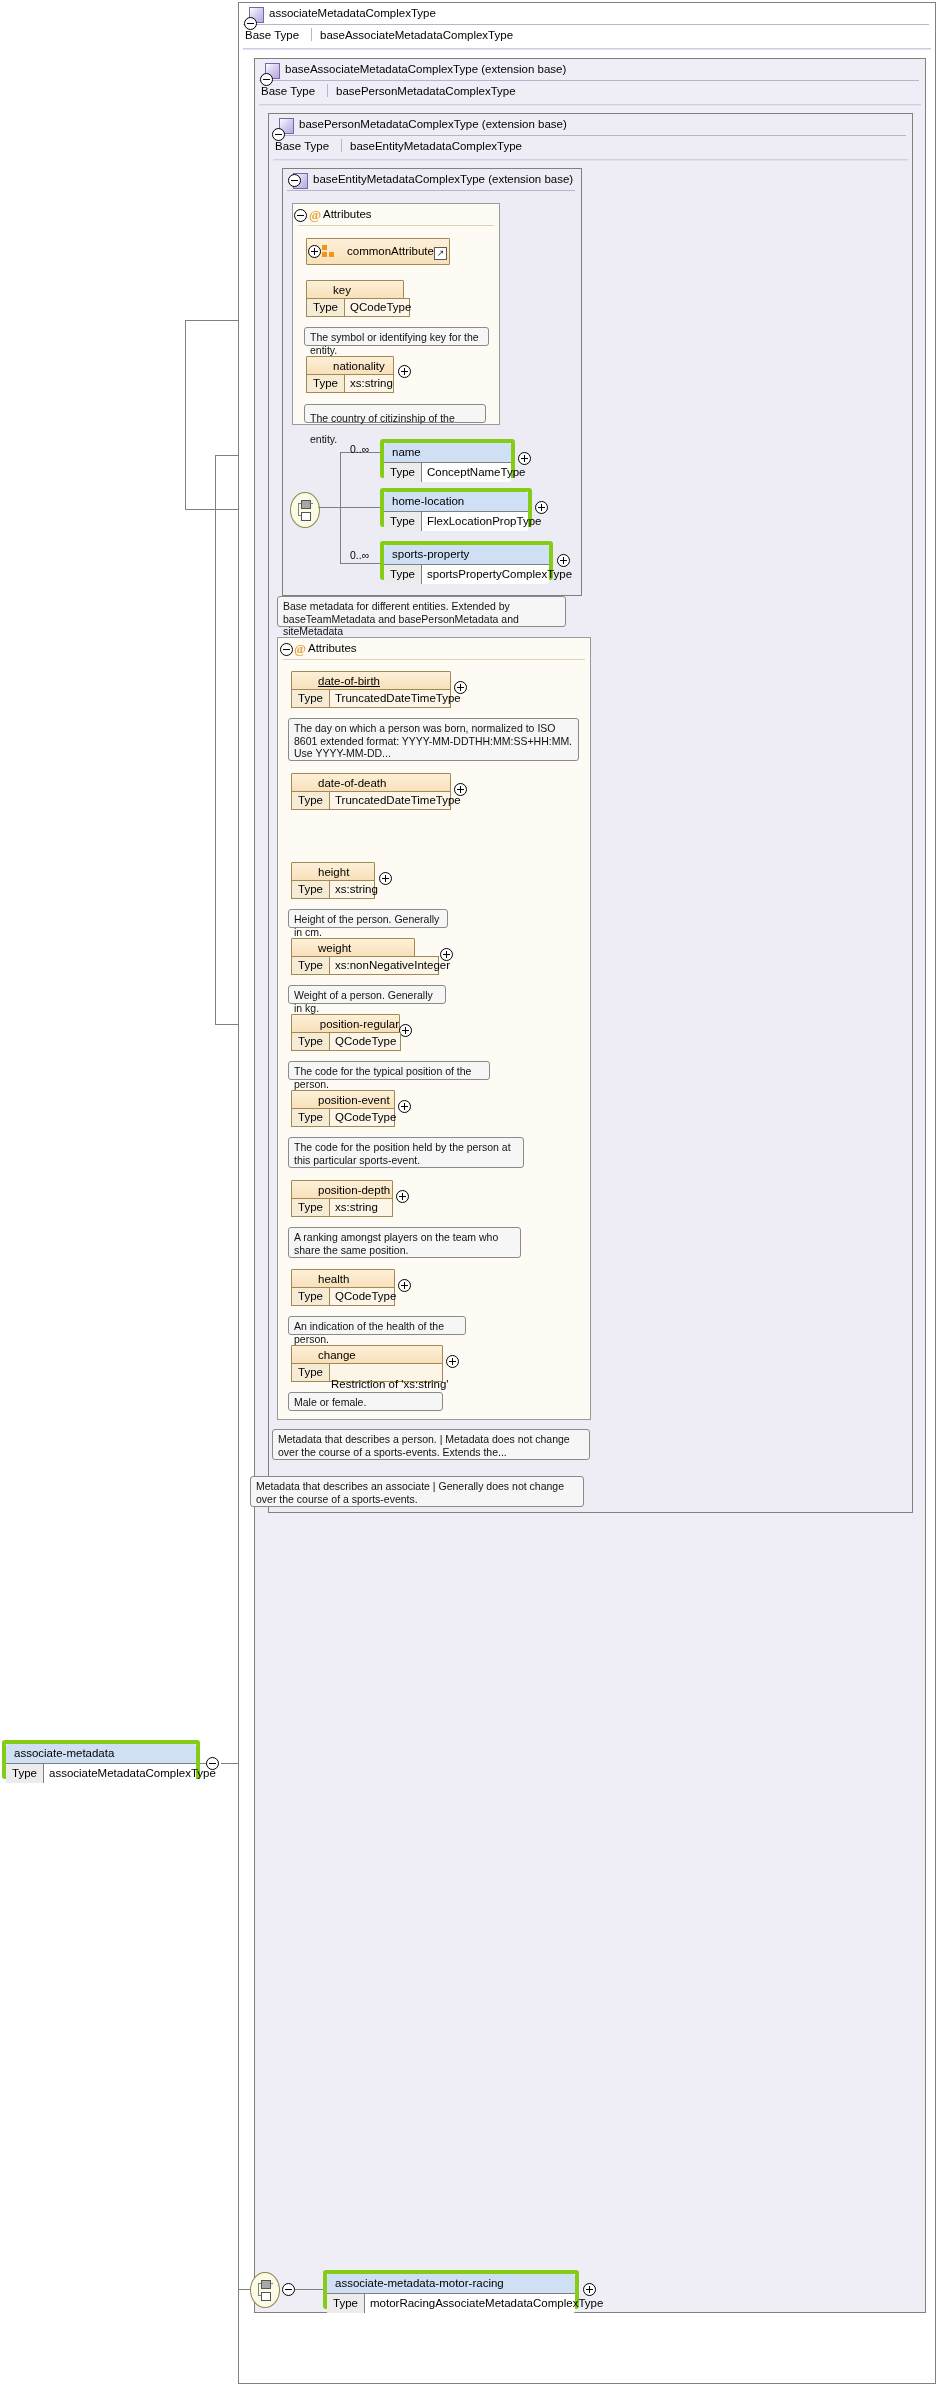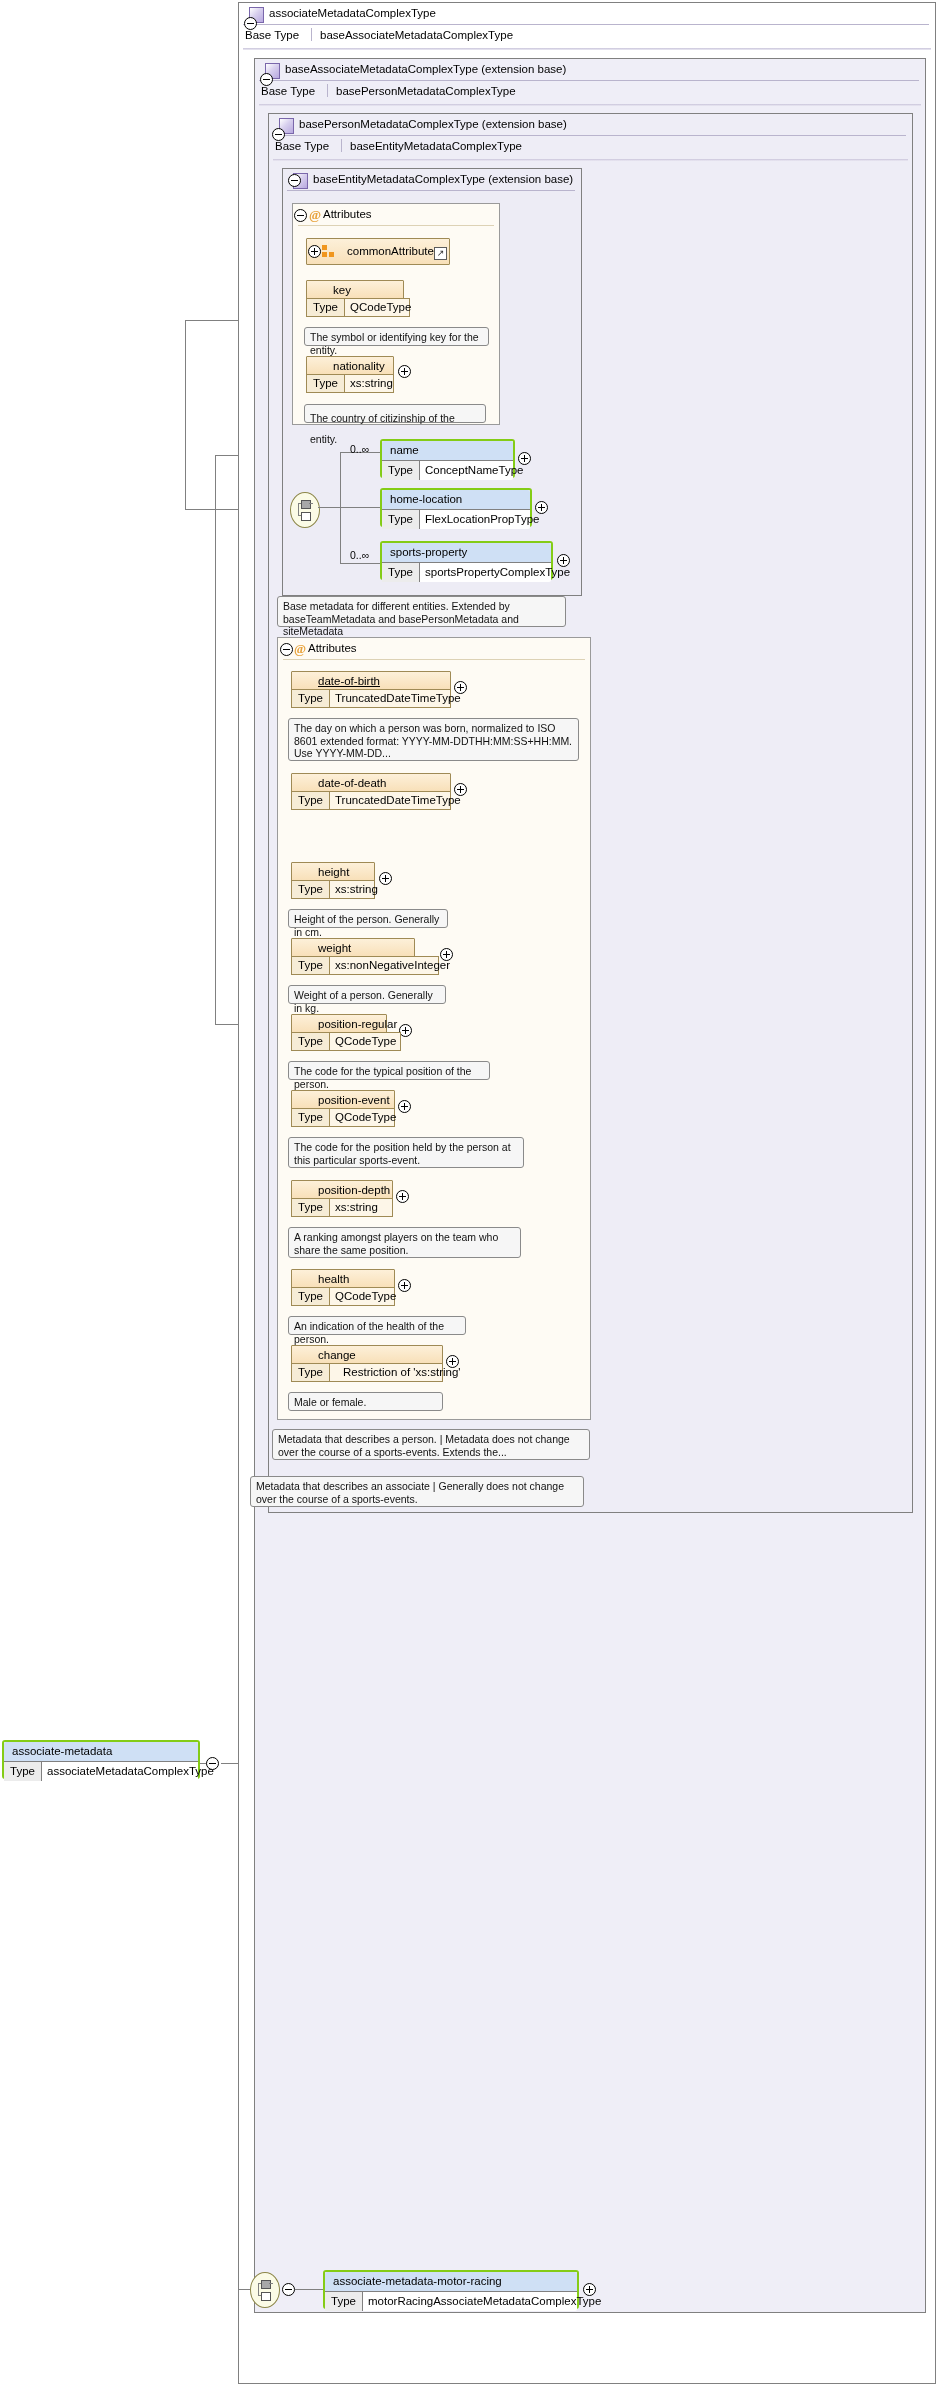--- a/index.html
+++ b/index.html
@@ -100,21 +100,21 @@
     position:absolute;left:0;top:0;height:17px;line-height:17px;
     padding:0 6px;background:#f6ecd6;border-right:1px solid #9f8a55;font-size:11.5px;
   }
   .typerow .tv{
     position:absolute;top:0;height:17px;line-height:17px;padding:0 7px;font-size:11.5px;white-space:nowrap;
   }
 
   
   .elnode{
     position:absolute;box-sizing:border-box;
-    border:2px solid #84cc16;
+    border:4px solid #84cc16;
     background:#ffffff;
     border-radius:3px;
   }
   .elnode .nm{
     height:19px;line-height:19px;padding-left:8px;white-space:nowrap;font-size:11.5px;
     background:#cfe0f5;border-bottom:1px solid #808080;border-radius:2px 2px 0 0;
   }
   .elnode .trow{height:19px;position:relative;background:#fff;border-radius:0 0 2px 2px;}
   .elnode .trow .tl{
     position:absolute;left:0;top:0;bottom:0;padding:0 6px;line-height:19px;
@@ -350,21 +350,21 @@
   <div class="attrnode" style="left:291px;top:938px;width:124px;height:19px;">
     <div class="nm">weight</div>
   </div>
   <div class="pm plus abs" style="left:440px;top:948px;"></div>
   <div class="typerow" style="left:291px;top:956px;width:148px;">
     <span class="tl">Type</span>
     <span class="tv" style="left:36px;">xs:nonNegativeInteger</span>
   </div>
   <div class="note" style="left:288px;top:985px;width:158px;height:19px;">Weight of a person. Generally in kg.</div>
 
-  <div class="attrnode" style="left:291px;top:1014px;width:96px;height:19px;">
+  <div class="attrnode" style="left:291px;top:1014px;width:109px;height:19px;text-align:right;">
     <div class="nm">position-regular</div>
   </div>
   <div class="pm plus abs" style="left:399px;top:1024px;"></div>
   <div class="typerow" style="left:291px;top:1032px;width:110px;">
     <span class="tl">Type</span>
     <span class="tv" style="left:36px;">QCodeType</span>
   </div>
   <div class="note" style="left:288px;top:1061px;width:202px;height:19px;">The code for the typical position of the person.</div>
 
   <div class="attrnode" style="left:291px;top:1090px;width:104px;height:19px;">
@@ -396,21 +396,21 @@
     <span class="tv" style="left:36px;">QCodeType</span>
   </div>
   <div class="note" style="left:288px;top:1316px;width:178px;height:19px;">An indication of the health of the person.</div>
 
   <div class="attrnode" style="left:291px;top:1345px;width:152px;height:19px;">
     <div class="nm">change</div>
   </div>
   <div class="pm plus abs" style="left:446px;top:1355px;"></div>
   <div class="typerow" style="left:291px;top:1363px;width:152px;">
     <span class="tl">Type</span>
-    <span class="tv" style="left:44px;">Restriction of 'xs:string'</span>
+    <span class="tv" style="left:32px;margin-top:12px;">Restriction of 'xs:string'</span>
   </div>
   <div class="note" style="left:288px;top:1392px;width:155px;height:19px;">Male or female.</div>
 
   <div class="note" style="left:272px;top:1429px;width:318px;height:31px;">Metadata that describes a person. | Metadata does not change over the course of a sports-events. Extends the...</div>
 
   <div class="note" style="left:250px;top:1476px;width:334px;height:31px;">Metadata that describes an associate | Generally does not change over the course of a sports-events.</div>
 
   <div class="elnode" style="left:2px;top:1740px;width:198px;height:39px;">
     <div class="nm">associate-metadata</div>
     <div class="trow">

